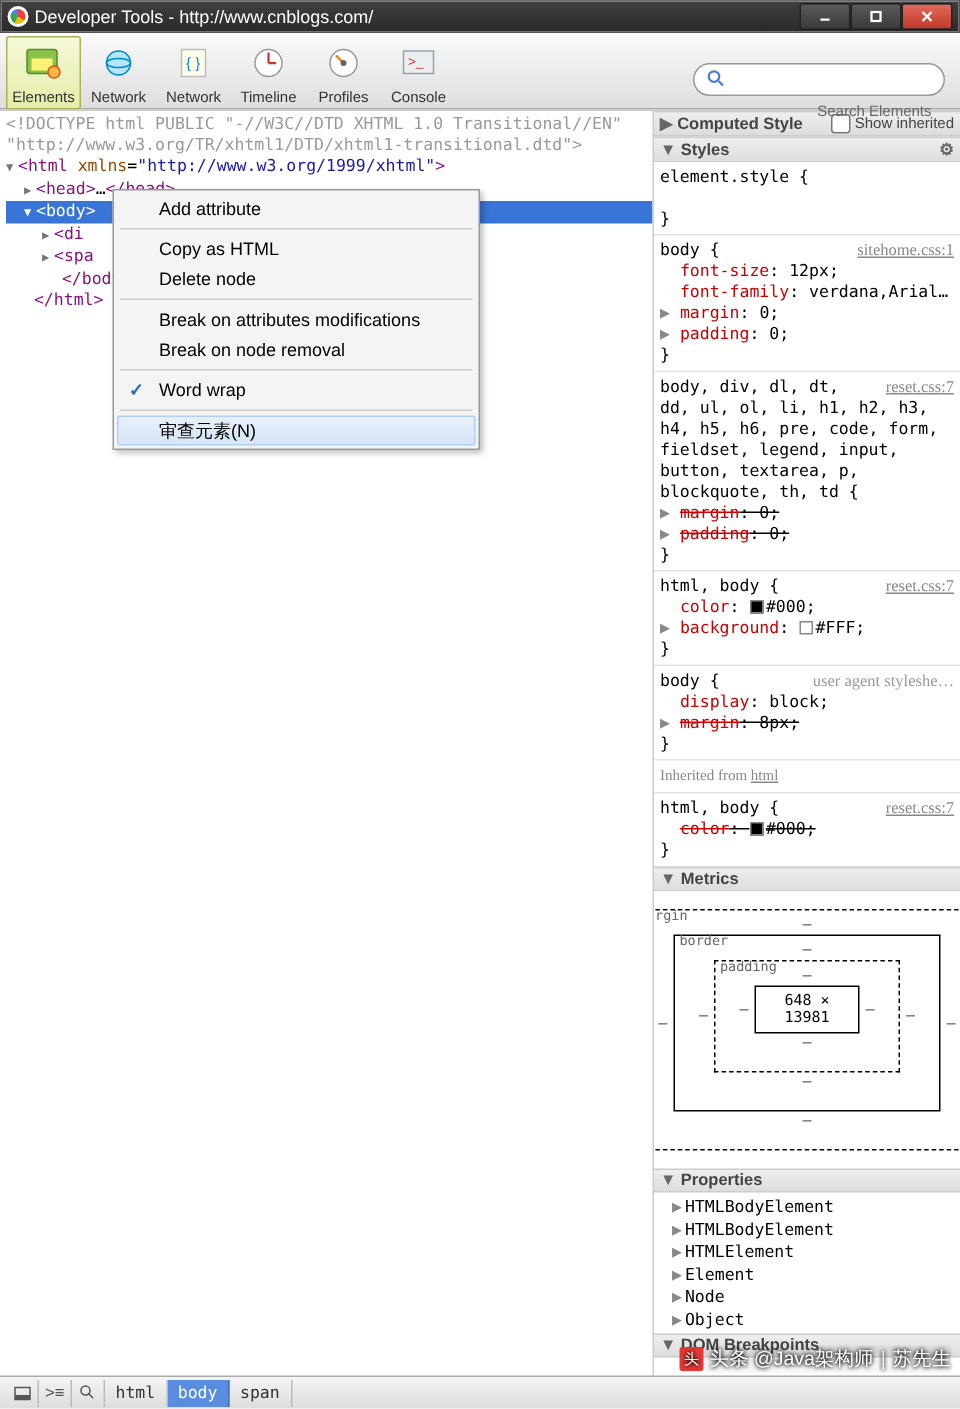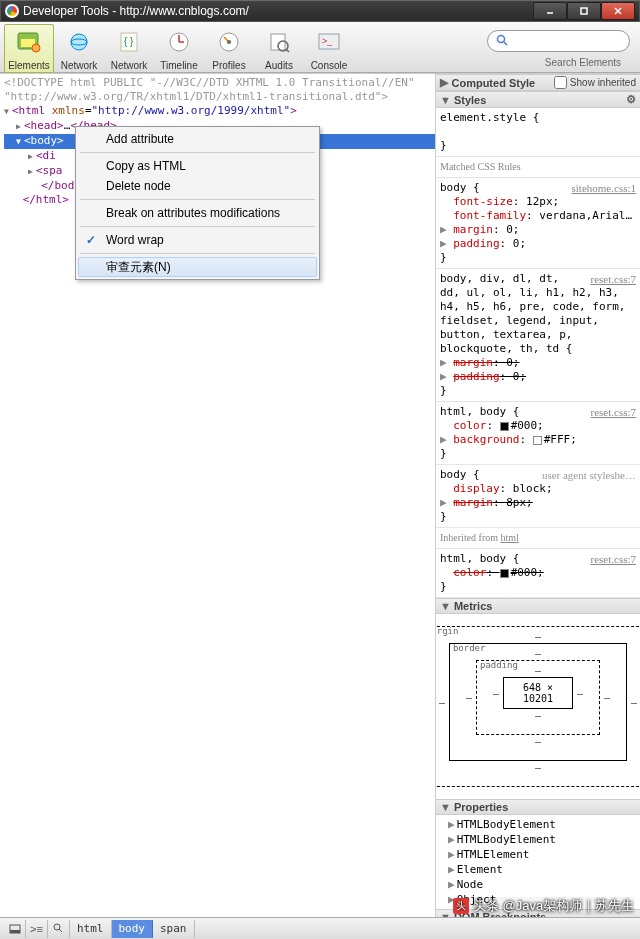--- a/index.html
+++ b/index.html
@@ -12,21 +12,21 @@
 .winbtns{margin-left:auto;display:flex;gap:0;}
 .winbtn{width:34px;height:18px;border:1px solid #222;display:flex;align-items:center;justify-content:center;color:#fff;border-radius:2px;background:linear-gradient(#5a5a5a,#3a3a3a);}
 .winbtn.close{background:linear-gradient(#e06a5a,#c0392b);}
 .winbtn svg{width:10px;height:10px;}
 
 .toolbar{height:51px;background:linear-gradient(#fafafa,#dedede);border-bottom:1px solid #aaa;display:flex;align-items:flex-start;padding:2px 4px 0;}
 .tool{width:50px;height:49px;display:flex;flex-direction:column;align-items:center;justify-content:flex-start;padding-top:3px;color:#333;cursor:pointer;border:1px solid transparent;border-radius:2px;}
 .tool.active{background:linear-gradient(#f5f8d8,#e5eda8);border:1px solid #aab159;}
 .tool .ico{width:30px;height:28px;display:flex;align-items:center;justify-content:center;}
 .tool .lbl{font-size:10px;margin-top:4px;}
-.searchbox{flex:1;margin:6px 6px 0 8px;height:22px;background:#fff;border:1px solid #999;border-radius:11px;display:flex;align-items:center;padding:0 8px;max-width:190px;position:relative;}
+.searchbox{flex:1;margin:18px 6px 0 8px;height:22px;background:#fff;border:1px solid #999;border-radius:11px;display:flex;align-items:center;padding:0 8px;max-width:190px;position:relative;}
 .searchbox input{border:0;outline:0;font-size:11px;width:100%;color:#888;}
 .searchbox .mag{color:#4a7dd1;margin-right:4px;}
 .search-hint{position:absolute;top:26px;right:8px;font-size:10px;color:#666;}
 
 .main{flex:1;display:flex;border-top:1px solid #ccc;min-height:0;}
 .leftp{flex:1;position:relative;font-family:Consolas,Menlo,monospace;font-size:11px;line-height:14px;overflow:hidden;}
 .dom{padding:2px 0 0 4px;}
 .dom .l{white-space:pre;padding-left:0;}
 .dom .ind1{padding-left:12px;}
 .dom .ind2{padding-left:24px;}
@@ -153,30 +153,20 @@
             <circle cx="14" cy="13" r="9" fill="#fff" stroke="#999"></circle>
             <line x1="14" y1="13" x2="9" y2="8" stroke="#f57c00" stroke-width="1.5"></line>
             <circle cx="14" cy="13" r="2" fill="#666"></circle>
           </svg>
         </div>
     <div class="lbl">Profiles</div>
   </div>
   <div class="tool">
     <div class="ico">
           <svg width="28" height="26">
-            <rect x="6" y="5" width="14" height="16" fill="#fff" stroke="#999"></rect>
-            <circle cx="18" cy="17" r="5" fill="none" stroke="#666" stroke-width="1.5"></circle>
-            <line x1="21" y1="20" x2="24" y2="23" stroke="#666" stroke-width="1.5"></line>
-          </svg>
-        </div>
-    <div class="lbl">Audits</div>
-  </div>
-  <div class="tool">
-    <div class="ico">
-          <svg width="28" height="26">
             <rect x="4" y="5" width="20" height="15" fill="#eceff1" stroke="#90a4ae"></rect>
             <text x="7" y="15" font-size="9" fill="#d32f2f">&gt;_</text>
           </svg>
         </div>
     <div class="lbl">Console</div>
   </div>
   <div style="flex:1"></div>
   <div class="searchbox">
     <span class="mag"><svg width="12" height="12" viewBox="0 0 12 12">
             <circle cx="5" cy="5" r="3.5" fill="none" stroke="#4a7dd1" stroke-width="1.5"></circle>
@@ -201,20 +191,21 @@
       <div class="l ind1">&nbsp;<span class="tag">&lt;/html&gt;</span></div>
     </div>
 
     <div class="ctx">
       <div class="mi">Add attribute</div>
       <div class="sep"></div>
       <div class="mi">Copy as HTML</div>
       <div class="mi">Delete node</div>
       <div class="sep"></div>
       <div class="mi">Break on attributes modifications</div>
+      <div class="mi">Break on node removal</div>
       <div class="sep"></div>
       <div class="mi"><span class="chk">✓</span><span>Word wrap</span></div>
       <div class="sep"></div>
       <div class="mi hi">审查元素(N)</div>
     </div>
   </div>
 
   <div class="rightp">
     <div class="section-hd computed">
           <span class="tw2">▶</span>
@@ -226,21 +217,20 @@
         </div>
     <div class="section-hd">
           <span class="tw2">▼</span>
           <span>Styles</span>
           <span class="gear">⚙</span>
         </div>
 
     <div class="rule">
       <span class="selector">element.style {</span><br><br>}
     </div>
-    <div class="rule inh"><span class="inh">Matched CSS Rules</span></div>
 
     <div class="rule">
       <span class="selector">body {</span><span class="src">sitehome.css:1</span><br>
       &nbsp;&nbsp;<span class="prop">font-size</span>: <span class="pv">12px;</span><br>
       &nbsp;&nbsp;<span class="prop">font-family</span>: <span class="pv">verdana,Arial…</span><br>
       <span class="tri">▶ </span><span class="prop">margin</span>: <span class="pv">0;</span><br>
       <span class="tri">▶ </span><span class="prop">padding</span>: <span class="pv">0;</span><br>}
     </div>
 
     <div class="rule">
@@ -282,21 +272,21 @@
           <div class="box border">
                 <span class="lbl2">border</span>
                 <span class="n">–</span>
             <div style="display:flex;align-items:center;">
                   <span class="n" style="margin:0 4px">–</span>
               <div class="box">
                     <span class="lbl2">padding</span>
                     <span class="n">–</span>
                 <div style="display:flex;align-items:center;">
                       <span class="n" style="margin:0 4px">–</span>
-                  <div class="box content"><span>648 × 10201</span></div>
+                  <div class="box content"><span>648 × 13981</span></div>
                 <span class="n" style="margin:0 4px">–</span>
                     </div>
                     <span class="n">–</span>
               </div>
             <span class="n" style="margin:0 4px">–</span>
                 </div>
                 <span class="n">–</span>
           </div>
         <span class="n" style="margin:0 4px">–</span>
             </div>

